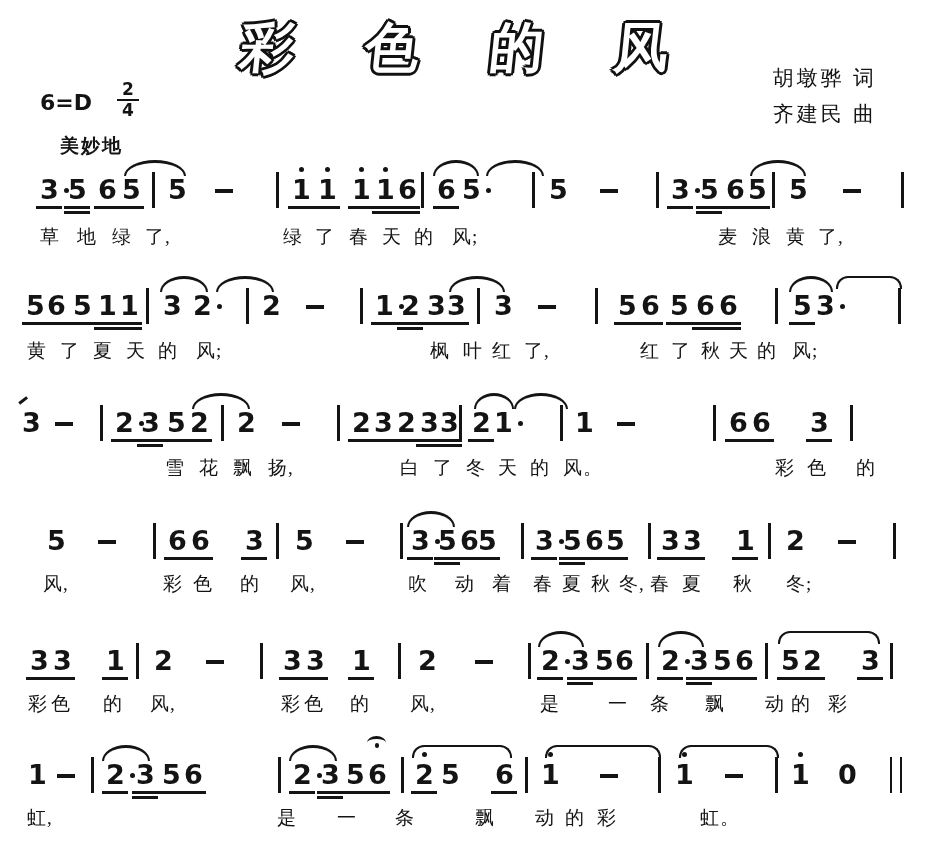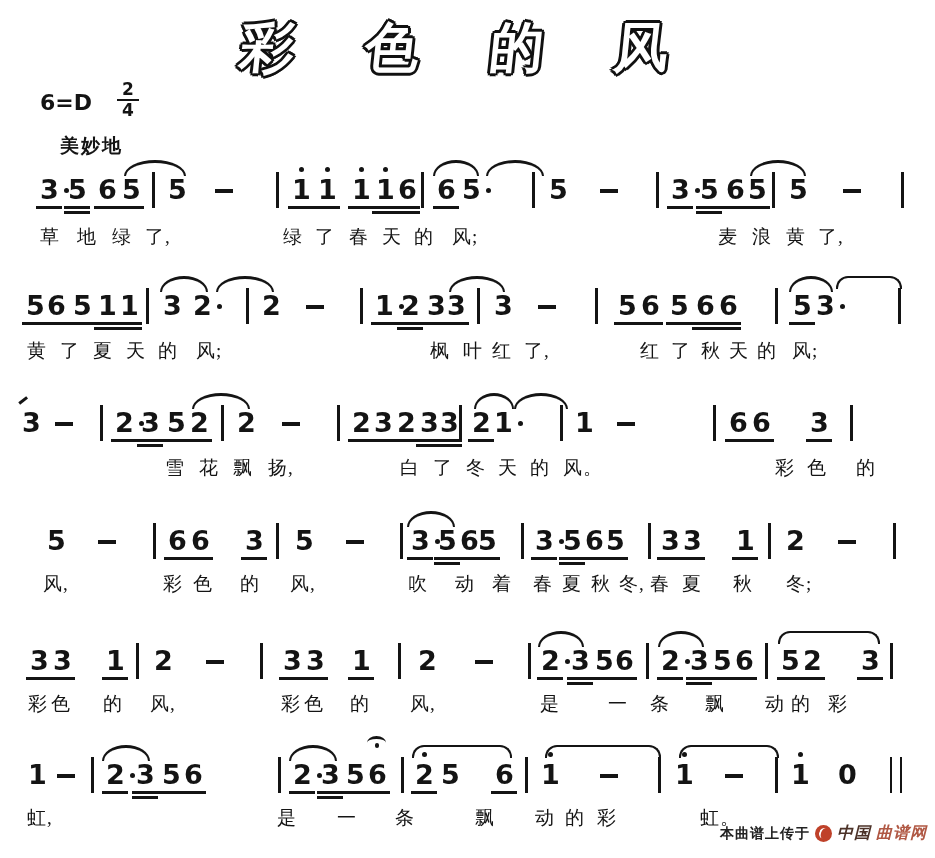--- a/index.html
+++ b/index.html
@@ -55,20 +55,22 @@
           border-left:2px solid #fff;border-radius:50%;transform:rotate(18deg);}
   .site-b{font-size:16px;font-weight:bold;font-style:italic;color:#4c3228;letter-spacing:1px;}
   .site-l{font-size:16px;font-weight:bold;font-style:italic;color:#b05844;letter-spacing:1px;}
 </style>
 </head>
 <body>
 
 <div id="page">
   <div id="title">彩 色 的 风</div>
   <div id="credits">
+    <div>胡墩骅 词</div>
+    <div>齐建民 曲</div>
   </div>
   <div id="keysig">6=D</div>
   <div id="meter">
     <span class="num">2</span>
     <span>4</span>
   </div>
   <div id="tempo">美妙地</div>
 
   <div id="score">
       <div class="note" style="left: 40px; top: 176px;">3<div class="ddot"></div><div class="ul" style="top: 30px;"></div></div>
@@ -337,21 +339,13 @@
       <div class="lyr" style="left: 277px; top: 805px;">是</div>
       <div class="lyr" style="left: 337px; top: 805px;">一</div>
       <div class="lyr" style="left: 395px; top: 805px;">条</div>
       <div class="lyr" style="left: 475px; top: 805px;">飘</div>
       <div class="lyr" style="left: 535px; top: 805px;">动</div>
       <div class="lyr" style="left: 565px; top: 805px;">的</div>
       <div class="lyr" style="left: 597px; top: 805px;">彩</div>
       <div class="lyr" style="left: 700px; top: 805px;">虹。</div>
     </div>
 
-  <div id="footer">
-    <span class="up">本曲谱上传于</span>
-    <span class="logo">
-        <i></i>
-      </span>
-    <span class="site-b">中国</span>
-    <span class="site-l">曲谱网</span>
-  </div>
 </div>
 
 </body></html>

